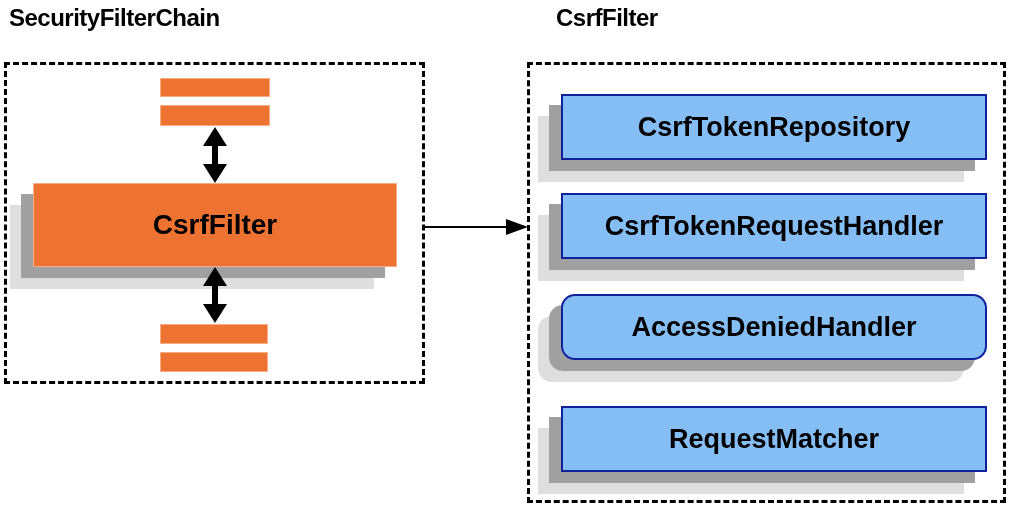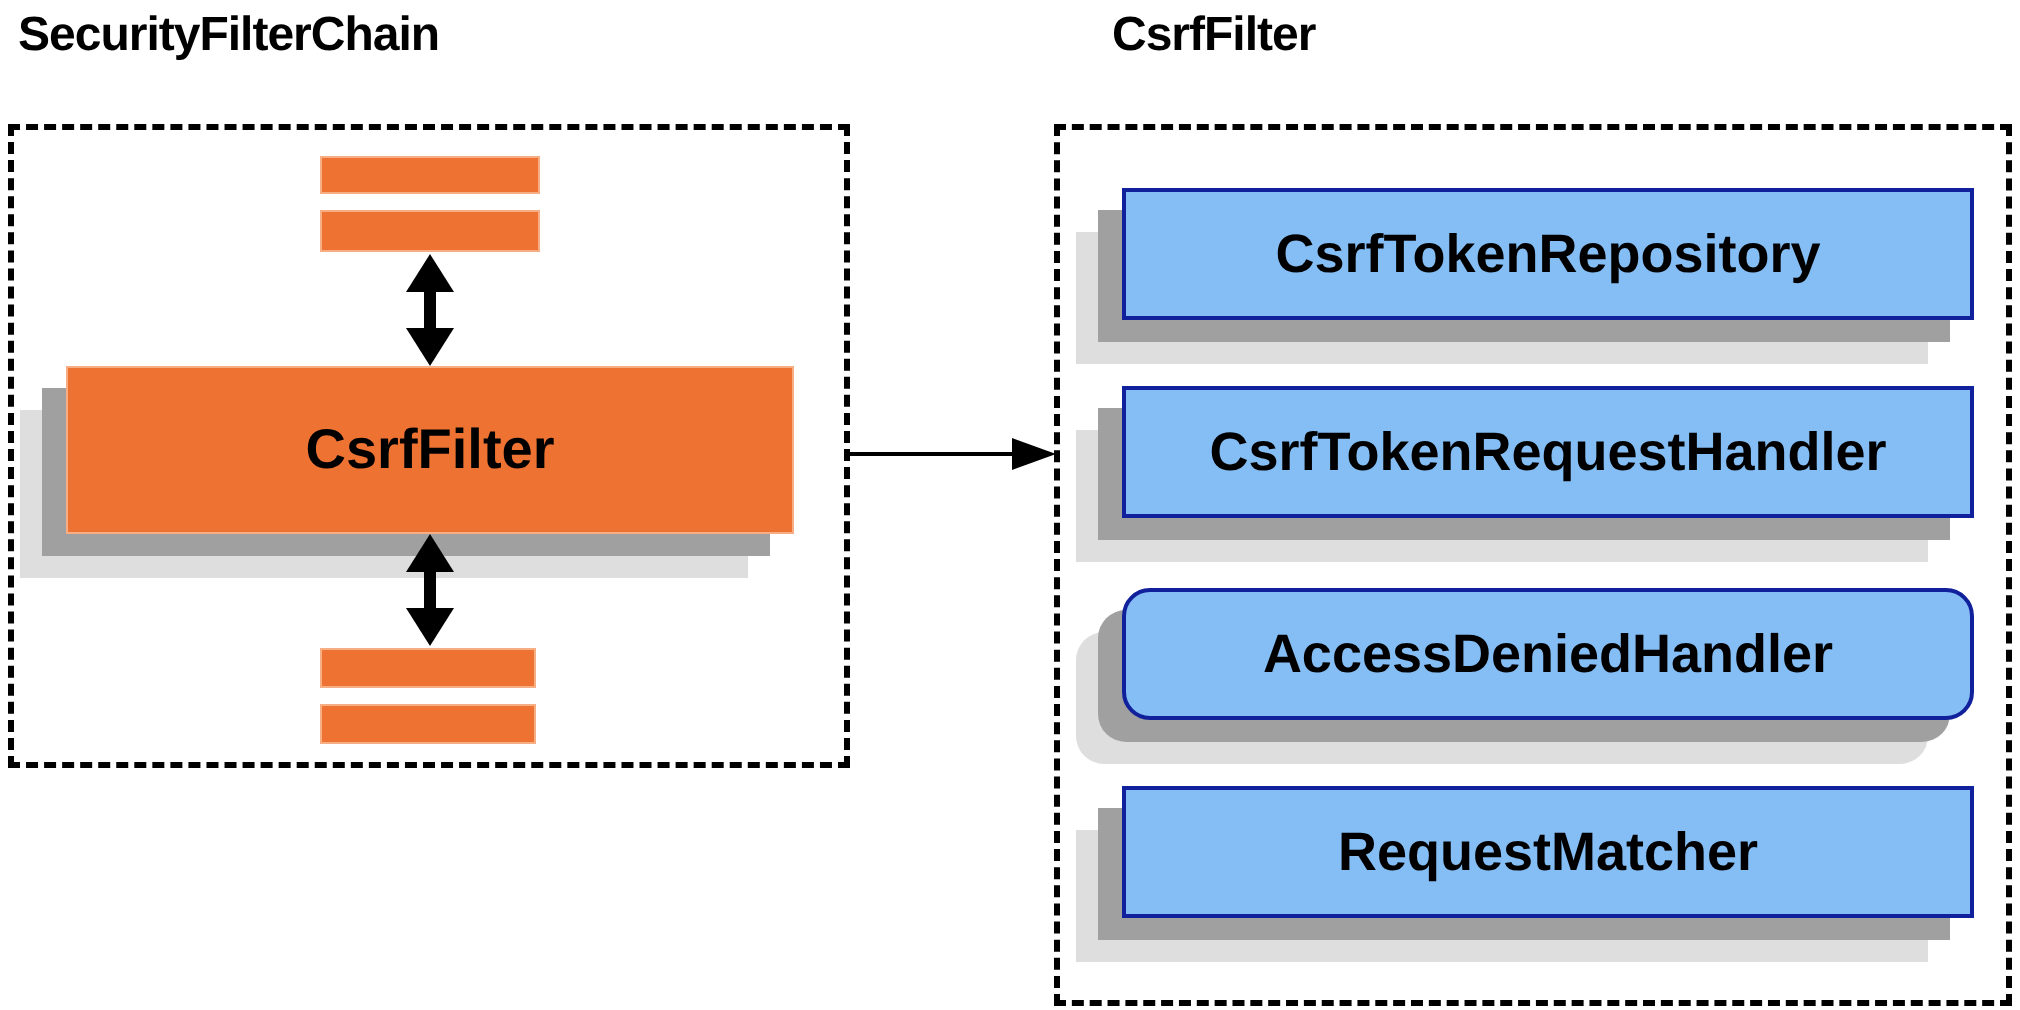--- a/index.html
+++ b/index.html
@@ -59,21 +59,21 @@
     background:var(--blue-fill);
     border:2px solid var(--blue-border);
     box-sizing:border-box;
     box-shadow:-12px 11px 0 var(--shadow-dark), -23px 22px 0 var(--shadow-light);
     display:flex;align-items:center;justify-content:center;
     font-size:27px;font-weight:bold;color:#000;
   }
   .blue-box-1{top:94px;}
   .blue-box-2{top:193px;text-align:right;}
   .blue-box-3{top:294px;border-radius:14px;}
-  .blue-box-4{top:393px;text-align:center;}
+  .blue-box-4{top:406px;text-align:center;}
   
   .varrow{
     position:absolute;left:203px;width:24px;
     display:flex;flex-direction:column;align-items:center;
   }
   .varrow-top{top:127px;height:56px;}
   .varrow-bottom{top:267px;height:56px;}
   .tri-up{
     width:0;height:0;
     border-left:12px solid transparent;

